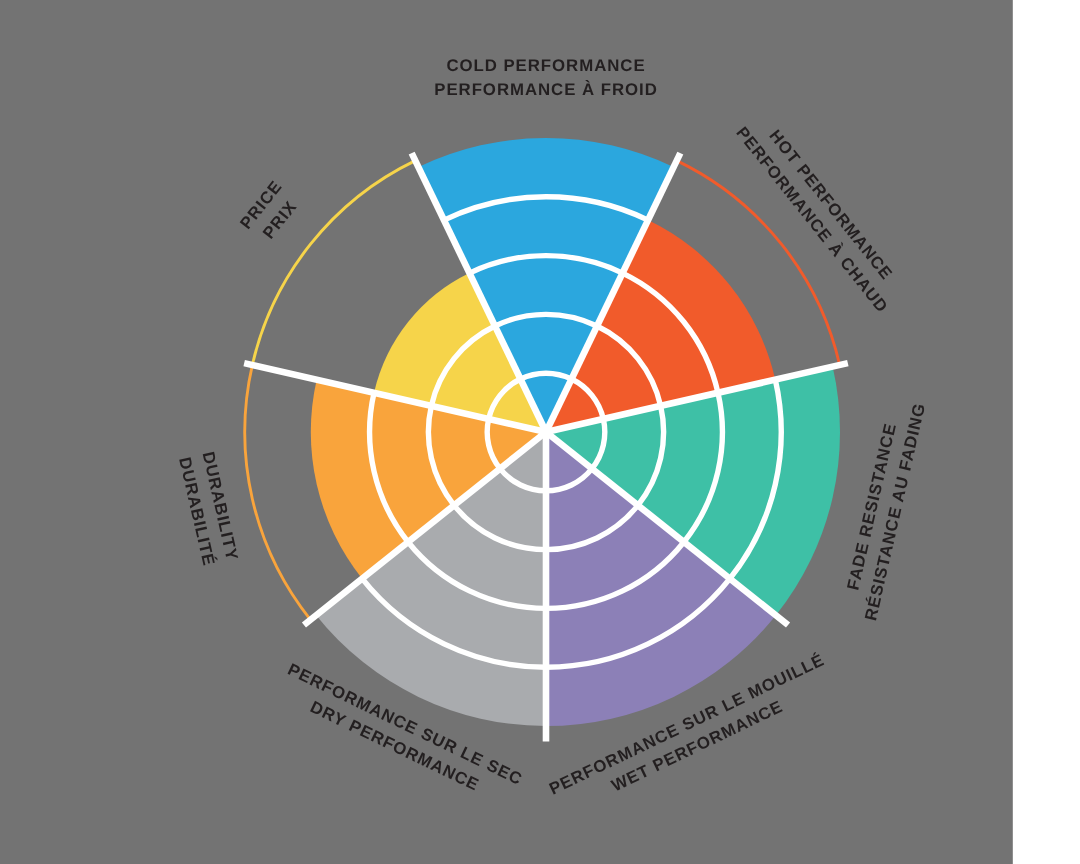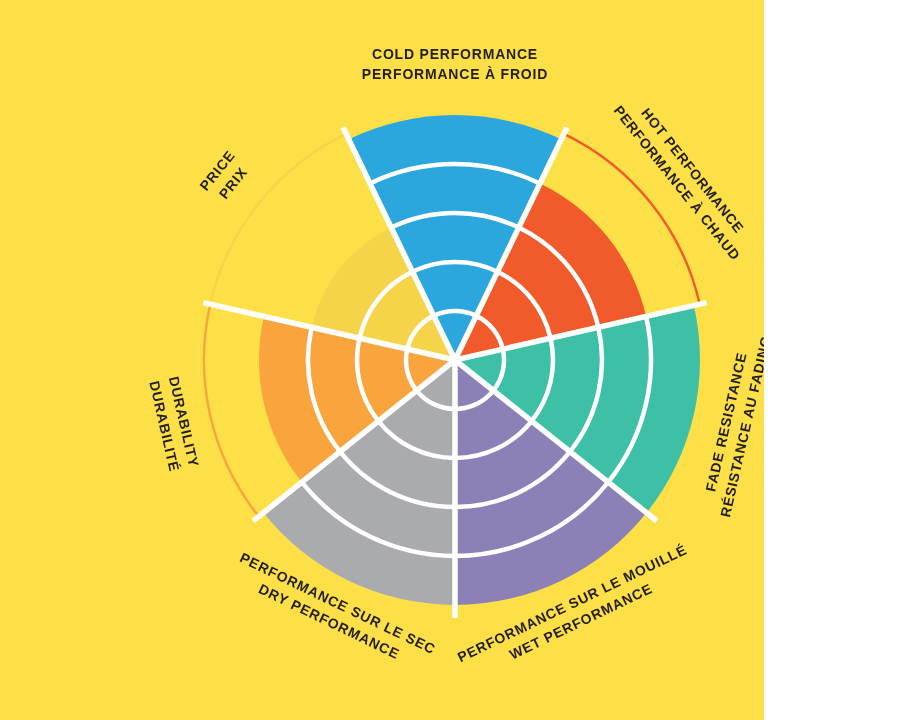--- a/index.html
+++ b/index.html
@@ -3,23 +3,23 @@
 <meta charset="utf-8">
 <style>
   html, body {
     margin: 0;
     padding: 0;
     background: #ffffff;
     font-family: "Liberation Sans", sans-serif;
   }
   .stage {
     position: relative;
-    width: 764px;
+    width: 844px;
     height: 720px;
-    background: #fde047;
+    background: #737373;
     overflow: hidden;
   }
   .wheel-label {
     font-family: "Liberation Sans", sans-serif;
     font-weight: bold;
     font-size: 14px;
     letter-spacing: 0.8px;
   }
 </style>
 </head>

